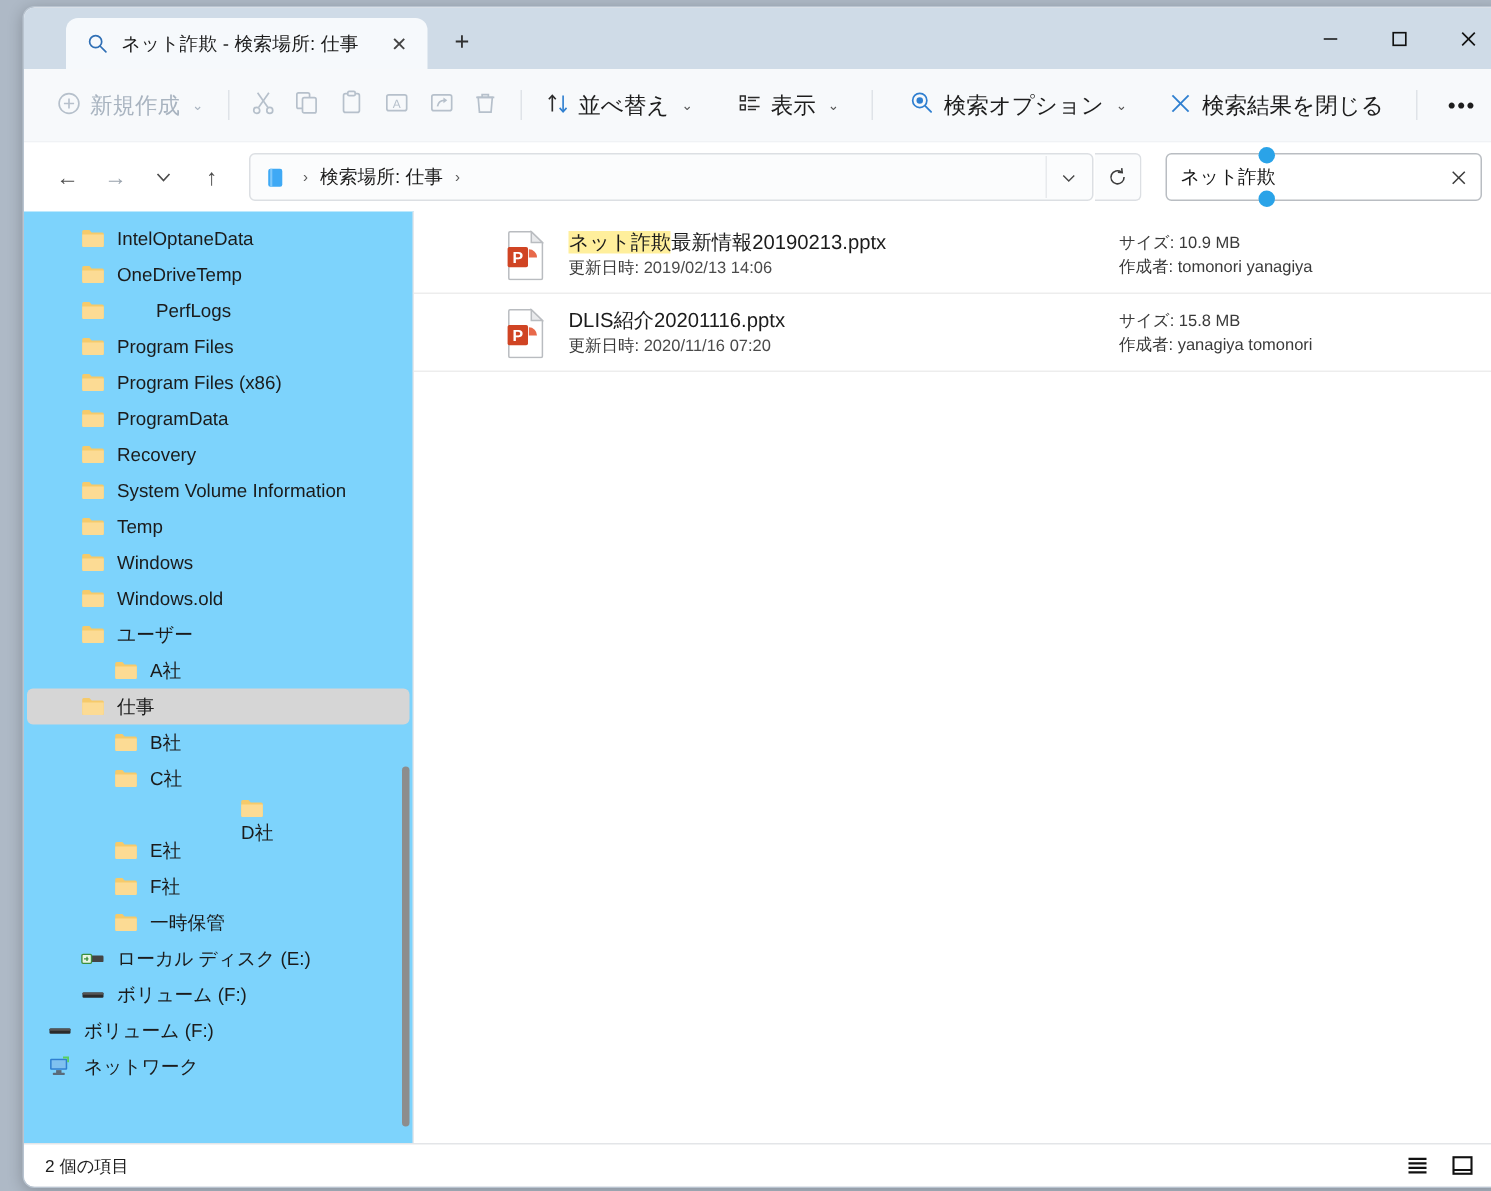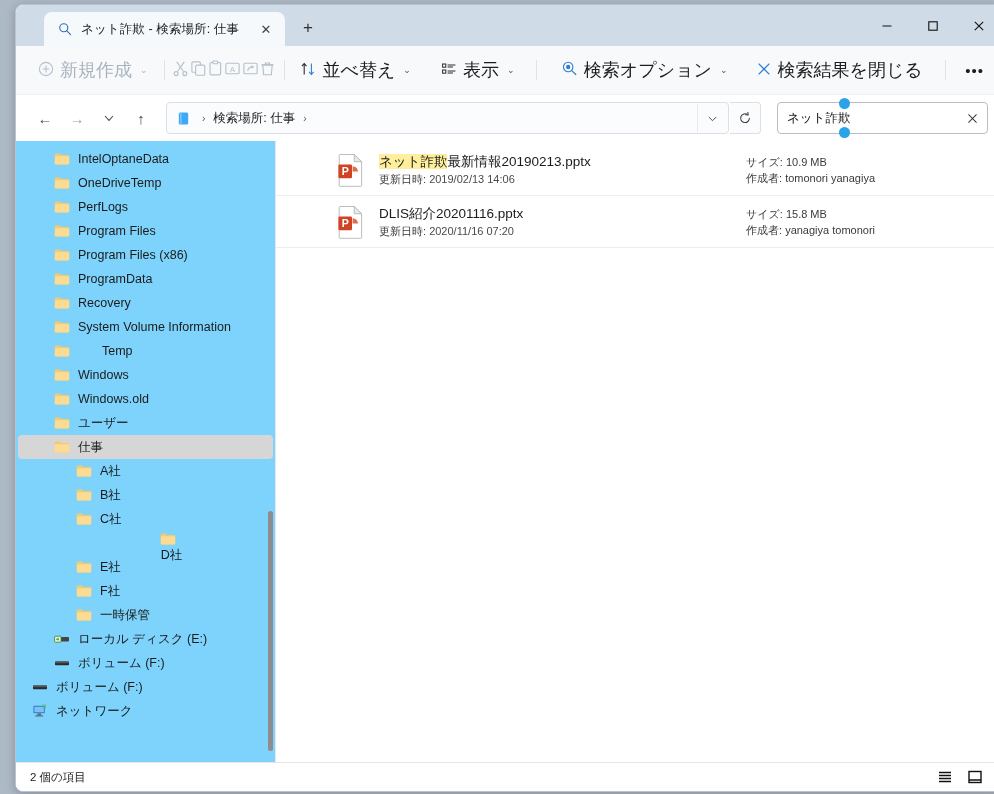--- a/index.html
+++ b/index.html
@@ -140,21 +140,21 @@
     height: 20px;
     background: #dfe3e8;
     margin: 0 8px;
   }
   .caret {
     font-size: 9px;
     color: #555;
     margin-left: 2px;
   }
   .tb-btn.disabled .caret { color: #a9b4c0; }
-  .tb-label { font-size: 18px; }
+  .tb-label { font-size: 15px; }
 
   
   .addressrow {
     height: 46px;
     background: #ffffff;
     display: flex;
     align-items: center;
     padding: 0 14px;
     flex: none;
     gap: 2px;
@@ -597,21 +597,21 @@
         </div>
         <div class="nav-item" style="padding-left: 36px;">
           <span class="nav-icon">
             <svg width="16" height="14" viewBox="0 0 16 14">
               <path d="M0.8 2.4 a1 1 0 0 1 1-1 h3.8 l1.5 1.6 h7.1 a1 1 0 0 1 1 1 v7.6 a1 1 0 0 1 -1 1 h-12.4 a1 1 0 0 1 -1 -1 z" fill="#f6ca6a"></path>
               <path d="M0.8 4.3 h14.4 v7.3 a1 1 0 0 1 -1 1 h-12.4 a1 1 0 0 1 -1 -1 z" fill="#fcdb94"></path>
             </svg>
           </span>
           <span>OneDriveTemp</span>
         </div>
-        <div class="nav-item" style="padding-left: 36px;">
+        <div class="nav-item" style="padding-left: 36px; gap: 26px;">
           <span class="nav-icon">
             <svg width="16" height="14" viewBox="0 0 16 14">
               <path d="M0.8 2.4 a1 1 0 0 1 1-1 h3.8 l1.5 1.6 h7.1 a1 1 0 0 1 1 1 v7.6 a1 1 0 0 1 -1 1 h-12.4 a1 1 0 0 1 -1 -1 z" fill="#f6ca6a"></path>
               <path d="M0.8 4.3 h14.4 v7.3 a1 1 0 0 1 -1 1 h-12.4 a1 1 0 0 1 -1 -1 z" fill="#fcdb94"></path>
             </svg>
           </span>
           <span>PerfLogs</span>
         </div>
         <div class="nav-item" style="padding-left: 36px;">
           <span class="nav-icon">
@@ -651,21 +651,21 @@
         </div>
         <div class="nav-item" style="padding-left: 36px;">
           <span class="nav-icon">
             <svg width="16" height="14" viewBox="0 0 16 14">
               <path d="M0.8 2.4 a1 1 0 0 1 1-1 h3.8 l1.5 1.6 h7.1 a1 1 0 0 1 1 1 v7.6 a1 1 0 0 1 -1 1 h-12.4 a1 1 0 0 1 -1 -1 z" fill="#f6ca6a"></path>
               <path d="M0.8 4.3 h14.4 v7.3 a1 1 0 0 1 -1 1 h-12.4 a1 1 0 0 1 -1 -1 z" fill="#fcdb94"></path>
             </svg>
           </span>
           <span>System Volume Information</span>
         </div>
-        <div class="nav-item" style="padding-left: 36px; gap: 24px;">
+        <div class="nav-item" style="padding-left: 36px;">
           <span class="nav-icon">
             <svg width="16" height="14" viewBox="0 0 16 14">
               <path d="M0.8 2.4 a1 1 0 0 1 1-1 h3.8 l1.5 1.6 h7.1 a1 1 0 0 1 1 1 v7.6 a1 1 0 0 1 -1 1 h-12.4 a1 1 0 0 1 -1 -1 z" fill="#f6ca6a"></path>
               <path d="M0.8 4.3 h14.4 v7.3 a1 1 0 0 1 -1 1 h-12.4 a1 1 0 0 1 -1 -1 z" fill="#fcdb94"></path>
             </svg>
           </span>
           <span>Temp</span>
         </div>
         <div class="nav-item" style="padding-left: 36px;">
           <span class="nav-icon">
@@ -687,37 +687,37 @@
         </div>
         <div class="nav-item" style="padding-left: 36px;">
           <span class="nav-icon">
             <svg width="16" height="14" viewBox="0 0 16 14">
               <path d="M0.8 2.4 a1 1 0 0 1 1-1 h3.8 l1.5 1.6 h7.1 a1 1 0 0 1 1 1 v7.6 a1 1 0 0 1 -1 1 h-12.4 a1 1 0 0 1 -1 -1 z" fill="#f6ca6a"></path>
               <path d="M0.8 4.3 h14.4 v7.3 a1 1 0 0 1 -1 1 h-12.4 a1 1 0 0 1 -1 -1 z" fill="#fcdb94"></path>
             </svg>
           </span>
           <span>ユーザー</span>
         </div>
+        <div class="nav-item" style="padding-left: 58px;">
+          <span class="nav-icon">
+            <svg width="16" height="14" viewBox="0 0 16 14">
+              <path d="M0.8 2.4 a1 1 0 0 1 1-1 h3.8 l1.5 1.6 h7.1 a1 1 0 0 1 1 1 v7.6 a1 1 0 0 1 -1 1 h-12.4 a1 1 0 0 1 -1 -1 z" fill="#f6ca6a"></path>
+              <path d="M0.8 4.3 h14.4 v7.3 a1 1 0 0 1 -1 1 h-12.4 a1 1 0 0 1 -1 -1 z" fill="#fcdb94"></path>
+            </svg>
+          </span>
+          <span>A社</span>
+        </div>
         <div class="nav-item selected" style="padding-left: 36px;">
           <span class="nav-icon">
             <svg width="16" height="14" viewBox="0 0 16 14">
               <path d="M0.8 2.4 a1 1 0 0 1 1-1 h3.8 l1.5 1.6 h7.1 a1 1 0 0 1 1 1 v7.6 a1 1 0 0 1 -1 1 h-12.4 a1 1 0 0 1 -1 -1 z" fill="#f6ca6a"></path>
               <path d="M0.8 4.3 h14.4 v7.3 a1 1 0 0 1 -1 1 h-12.4 a1 1 0 0 1 -1 -1 z" fill="#fcdb94"></path>
             </svg>
           </span>
           <span>仕事</span>
-        </div>
-        <div class="nav-item" style="padding-left: 58px;">
-          <span class="nav-icon">
-            <svg width="16" height="14" viewBox="0 0 16 14">
-              <path d="M0.8 2.4 a1 1 0 0 1 1-1 h3.8 l1.5 1.6 h7.1 a1 1 0 0 1 1 1 v7.6 a1 1 0 0 1 -1 1 h-12.4 a1 1 0 0 1 -1 -1 z" fill="#f6ca6a"></path>
-              <path d="M0.8 4.3 h14.4 v7.3 a1 1 0 0 1 -1 1 h-12.4 a1 1 0 0 1 -1 -1 z" fill="#fcdb94"></path>
-            </svg>
-          </span>
-          <span>A社</span>
         </div>
         <div class="nav-item" style="padding-left: 58px;">
           <span class="nav-icon">
             <svg width="16" height="14" viewBox="0 0 16 14">
               <path d="M0.8 2.4 a1 1 0 0 1 1-1 h3.8 l1.5 1.6 h7.1 a1 1 0 0 1 1 1 v7.6 a1 1 0 0 1 -1 1 h-12.4 a1 1 0 0 1 -1 -1 z" fill="#f6ca6a"></path>
               <path d="M0.8 4.3 h14.4 v7.3 a1 1 0 0 1 -1 1 h-12.4 a1 1 0 0 1 -1 -1 z" fill="#fcdb94"></path>
             </svg>
           </span>
           <span>B社</span>
         </div>

